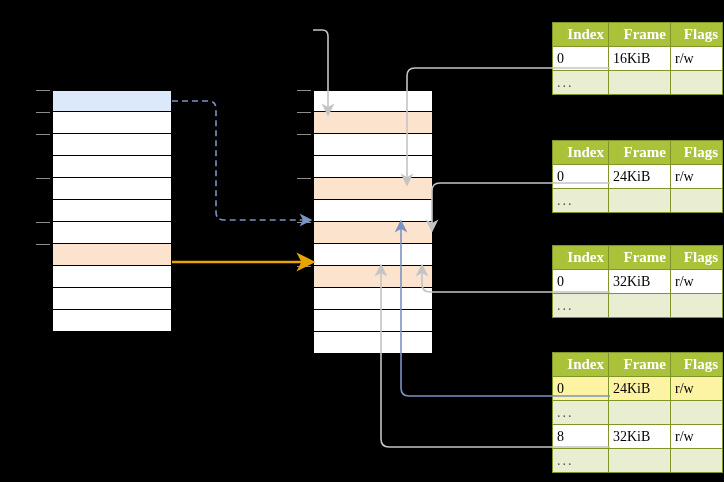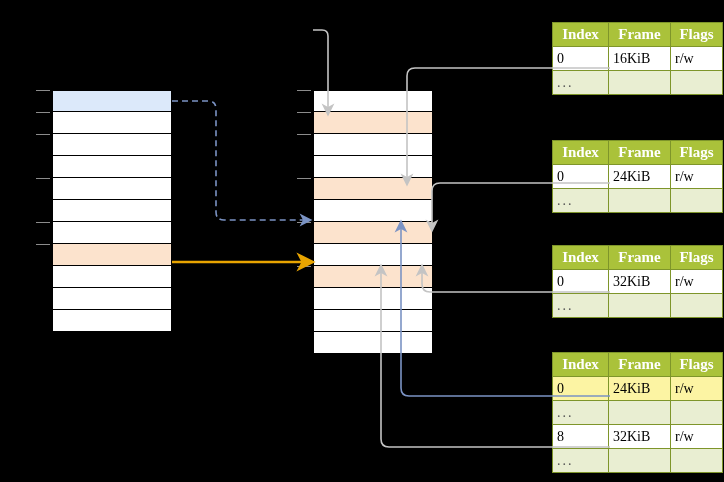--- a/index.html
+++ b/index.html
@@ -21,21 +21,21 @@
              color:#000;font-size:15px;text-align:center;
              line-height:22px;}
 
   
   table.pt{position:absolute;border-collapse:collapse;
            table-layout:fixed;background:#fff;}
   table.pt td,table.pt th{border:1px solid #7e952a;
            font-size:14px;padding:2px 4px;height:24px;
            box-sizing:border-box;vertical-align:middle;}
   table.pt th{background:#aac23a;color:#fff;font-weight:bold;
-           text-align:center;font-size:15px;}
+           text-align:right;font-size:15px;}
   table.pt td{color:#000;background:#fff;text-align:left;}
   table.pt tr.ellip td{background:#e9eed2;color:#555;letter-spacing:2px;}
   table.pt td.hl{background:#fcf4a3;}
   .c-index{width:56px;}
   .c-frame{width:62px;margin-left:40px;}
   .c-flags{width:52px;}
 
   
   svg#wires{position:absolute;left:0;top:0;width:724px;height:482px;
             pointer-events:none;}

